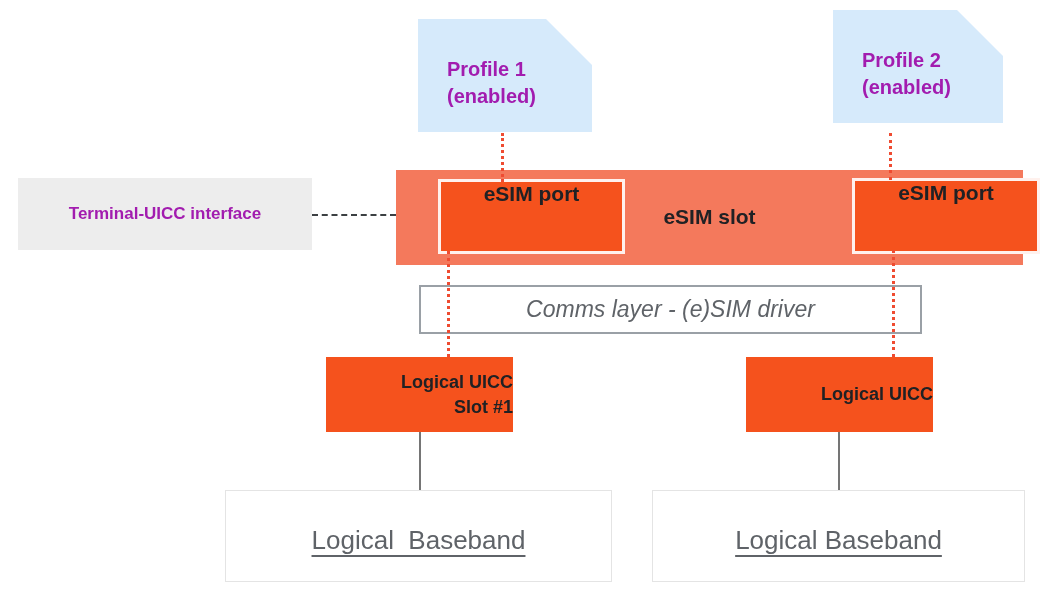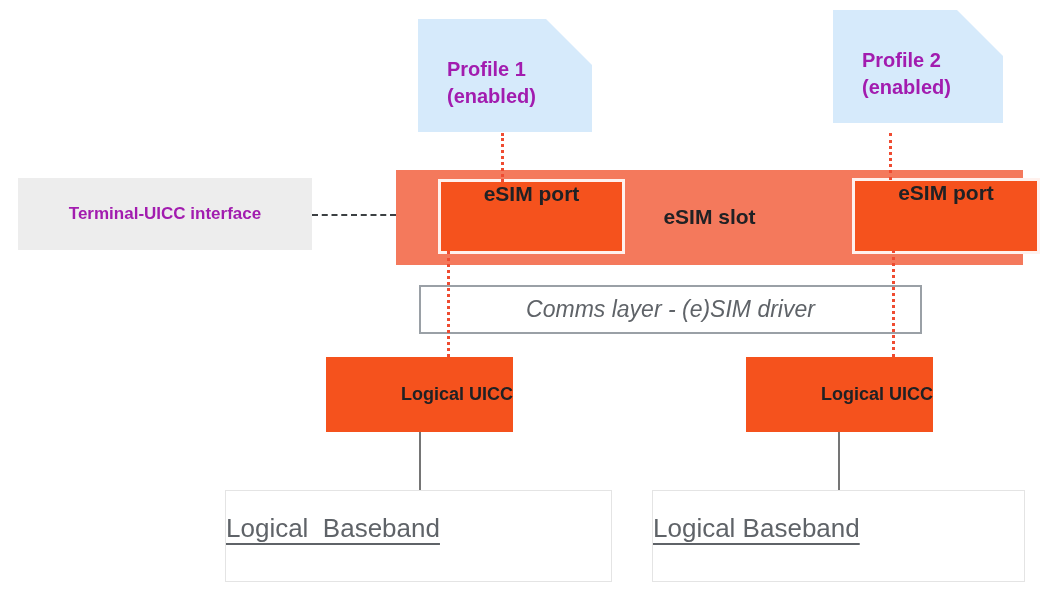--- a/index.html
+++ b/index.html
@@ -47,22 +47,22 @@
   
   .uicc{
     background:var(--orange,#F5521D);
     display:flex;flex-direction:column;justify-content:center;
     padding-left:24px;font-weight:bold;font-size:18px;line-height:25px;color:#202124;align-items:flex-end;
   }
 
   
   .baseband{
     background:#ffffff;border:1px solid #E4E4E4;
-    display:flex;align-items:flex-start;justify-content:flex-start;
-    font-size:26px;color:#5F6368;padding-top:22px;
+    display:flex;align-items:flex-start;justify-content:center;
+    font-size:26px;color:#5F6368;padding-top:34px;
   }
   .baseband span{
     text-decoration:underline;text-decoration-thickness:2px;
     text-underline-offset:6px;white-space:pre;
   }
 
   
   .dotted-red{width:0;border-left:3px dotted var(--red,#EF4B31);z-index:2;}
   .dash-gray{height:0;border-top:2px dashed #3C4043;}
   .dash-stub{height:3px;background:#8a8a8a;}
@@ -104,20 +104,21 @@
 
   <div class="abs comms-box" style="left:419px;top:285px;width:503px;height:49px;">
     <span>Comms layer - (e)SIM driver</span>
   </div>
 
   <div class="abs dotted-red" style="left:447px;top:251px;height:106px;"></div>
   <div class="abs dotted-red" style="left:892px;top:250px;height:107px;"></div>
 
   <div class="abs uicc" style="left:326px;top:357px;width:187px;height:75px;">
     <span>Logical UICC</span>
+    <span>Slot #1</span>
   </div>
   <div class="abs uicc" style="left:746px;top:357px;width:187px;height:75px;">
     <span>Logical UICC</span>
   </div>
 
   <div class="abs solid-gray" style="left:419px;top:432px;height:58px;"></div>
   <div class="abs solid-gray" style="left:838px;top:432px;height:58px;"></div>
 
   <div class="abs baseband" style="left:225px;top:490px;width:387px;height:92px;">
     <span>Logical  Baseband</span>

